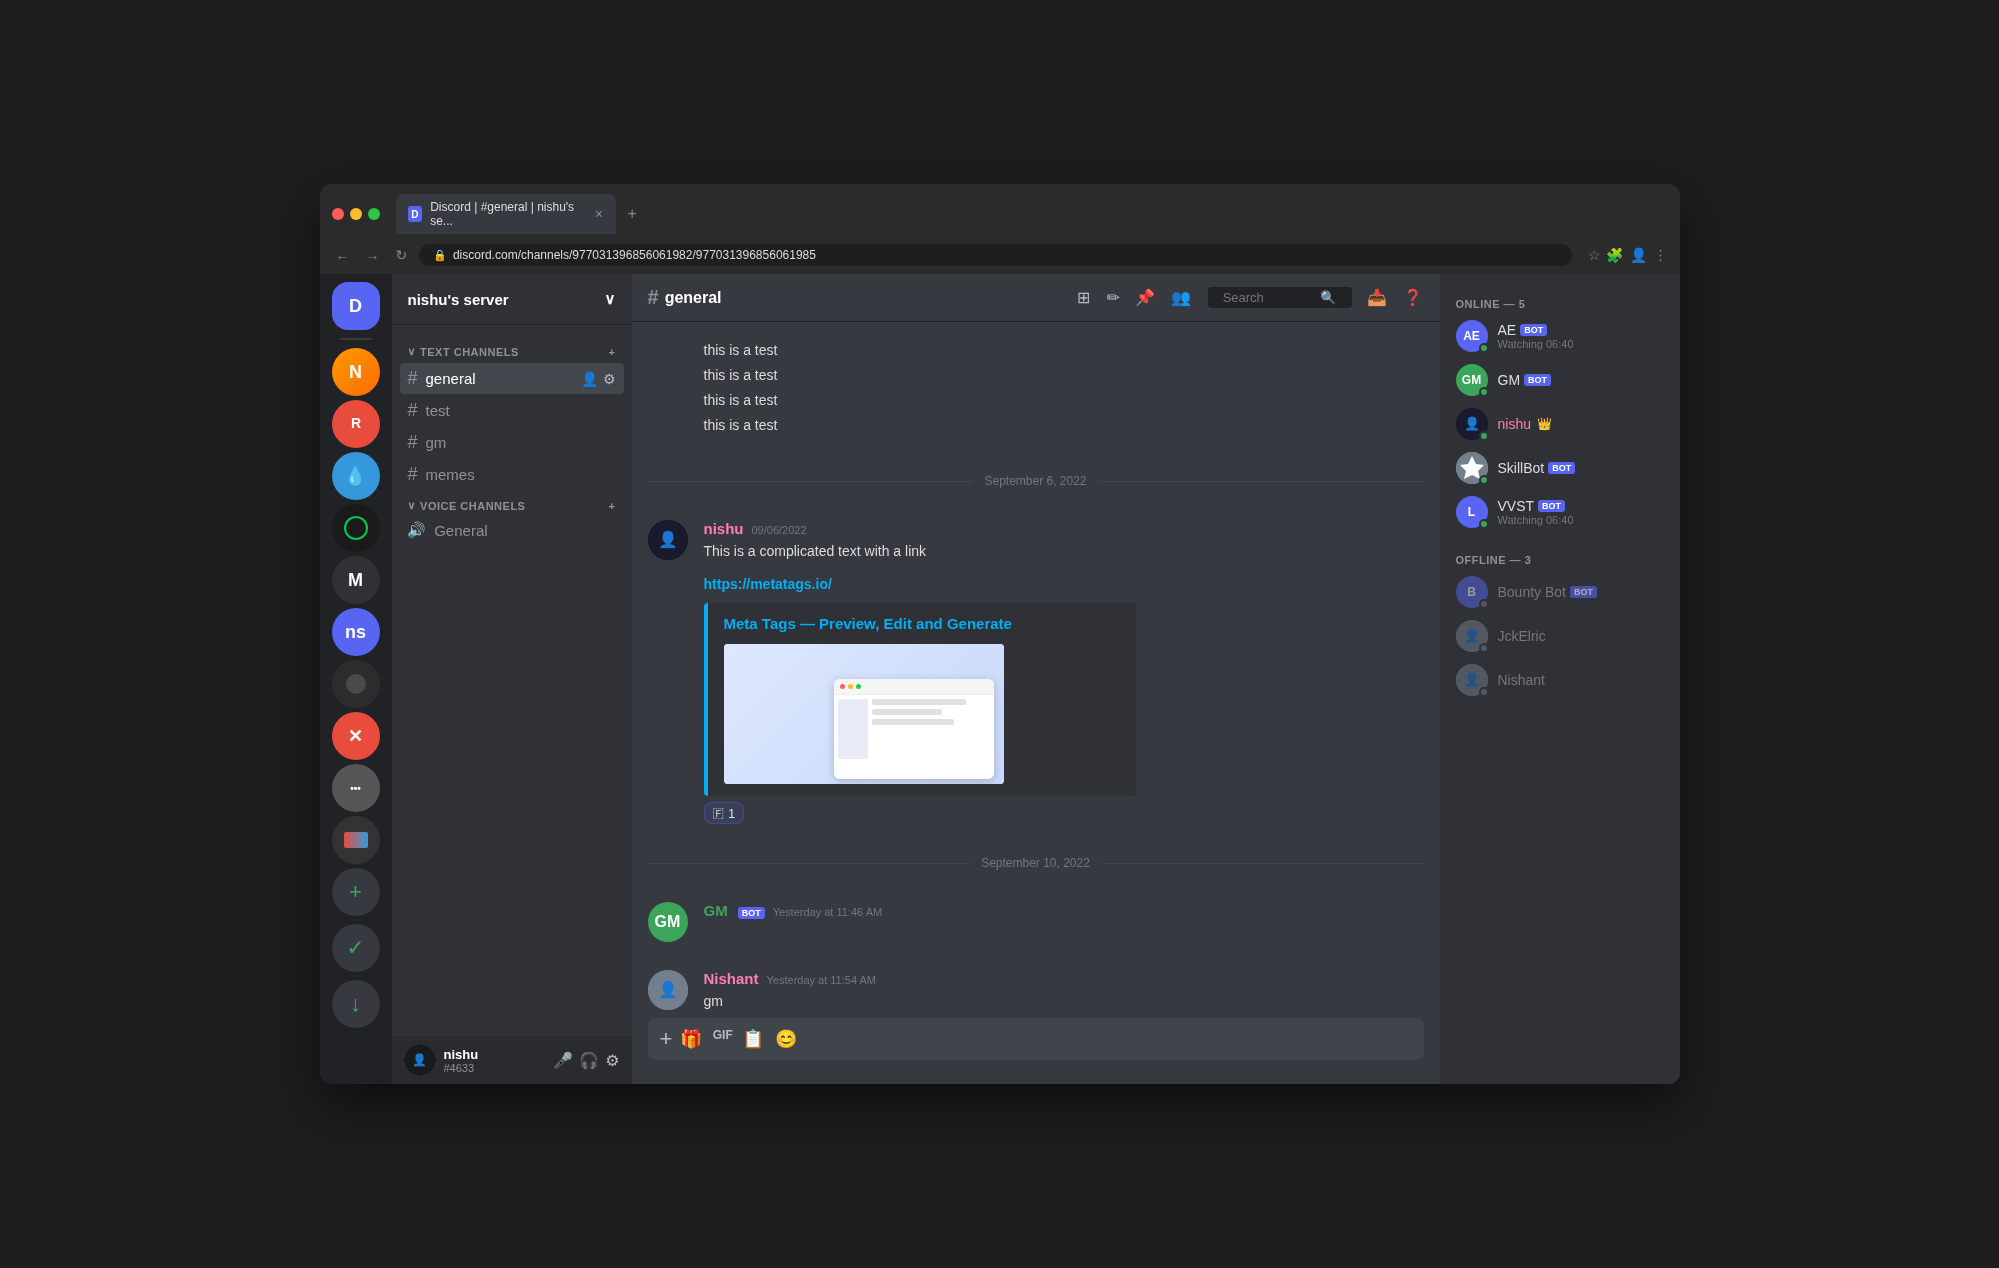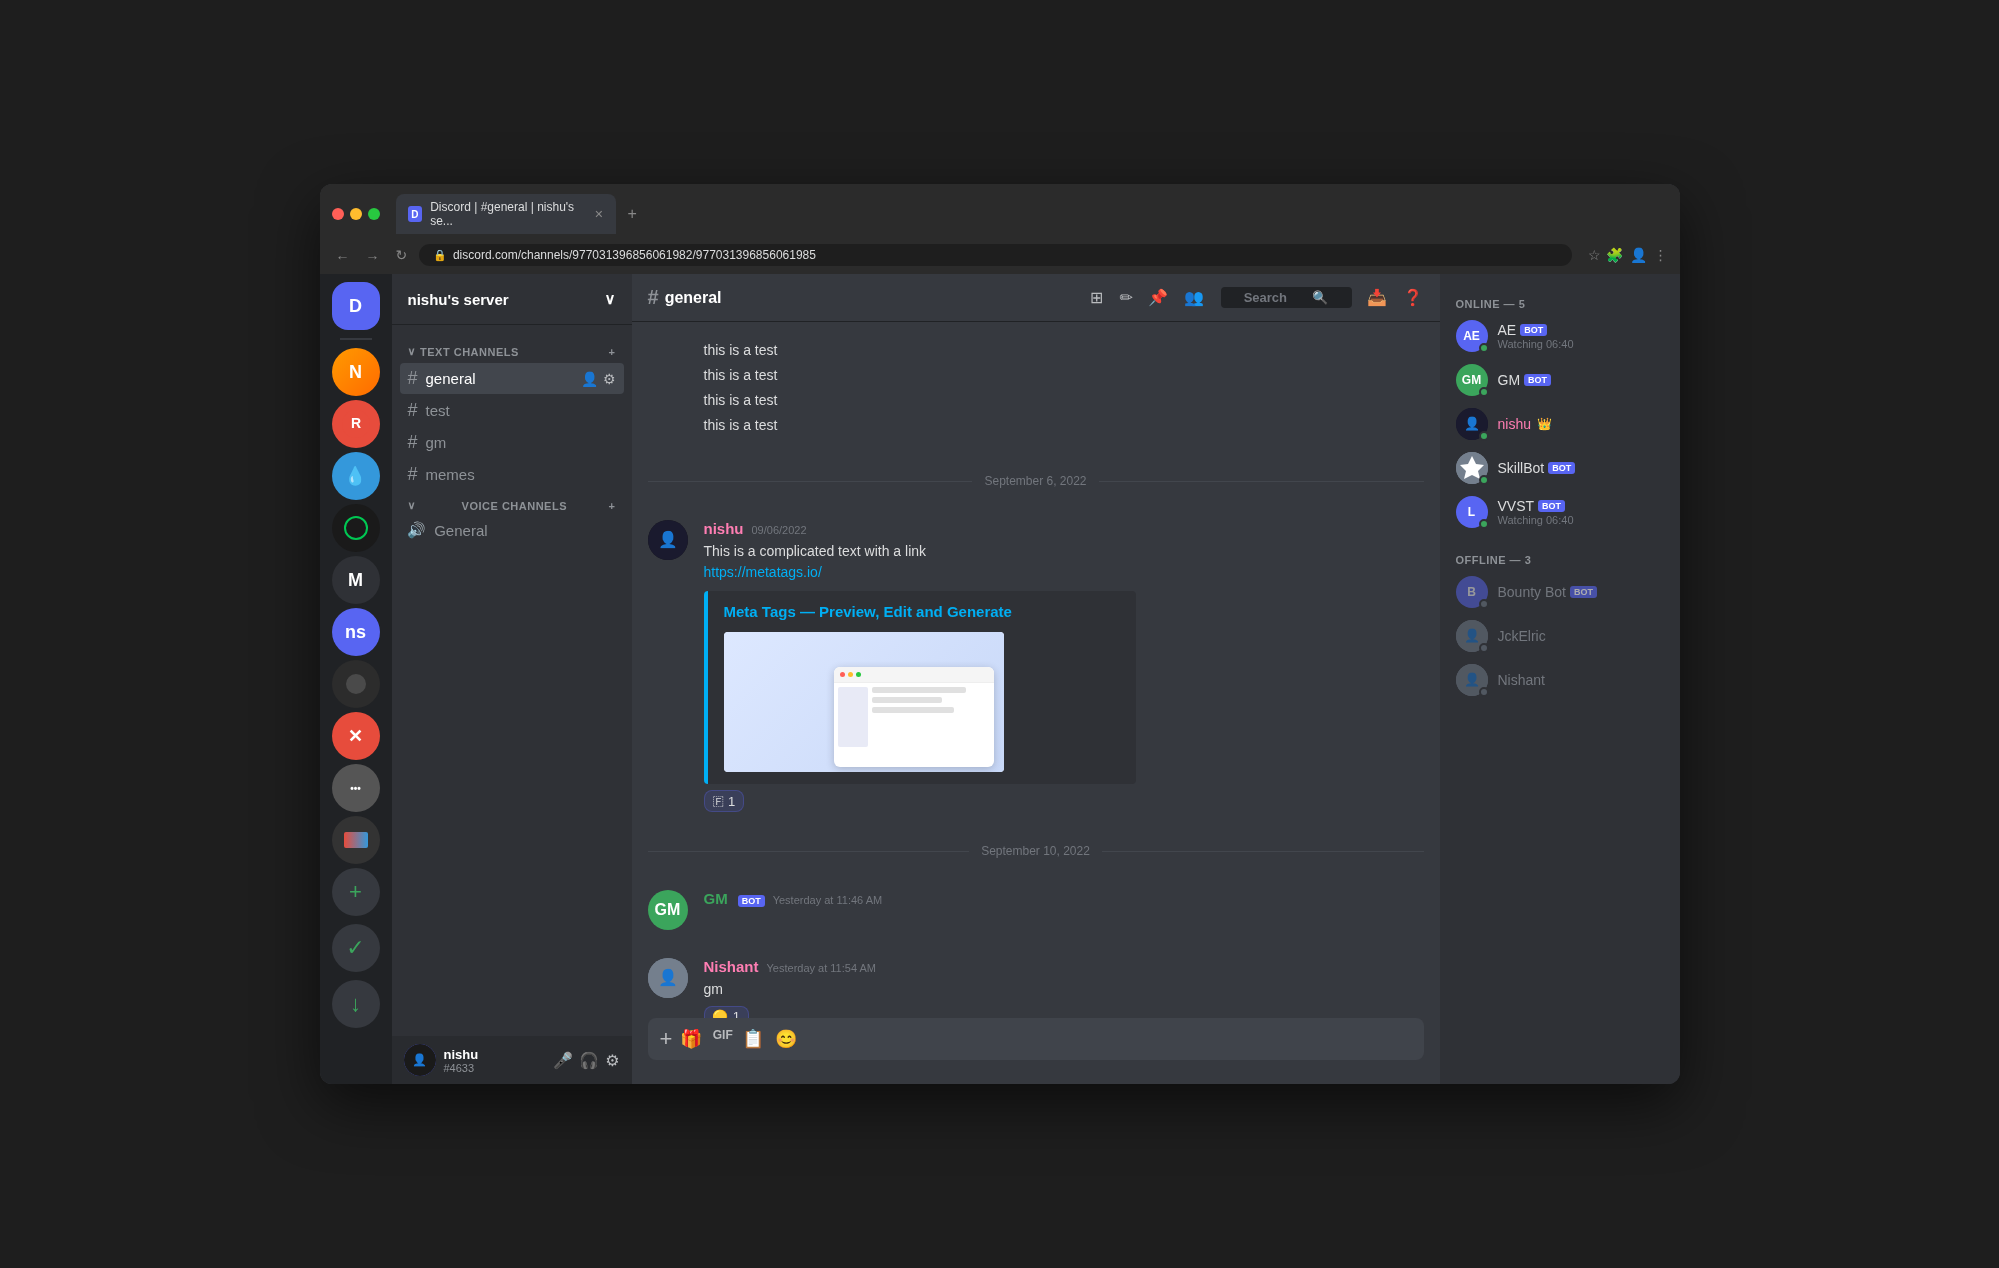--- a/index.html
+++ b/index.html
@@ -273,29 +273,28 @@
       color: #fff;
       display: flex;
       align-items: center;
       gap: 6px;
     }
     .channel-header-hash { color: #8e9297; font-size: 20px; }
     .channel-header-actions { margin-left: auto; display: flex; gap: 16px; align-items: center; color: #b9bbbe; }
     .header-search {
       background: #202225;
       border-radius: 4px;
-      padding: 3px 23px;
+      padding: 3px 15px;
       display: flex;
       align-items: center;
       gap: 6px;
       color: #72767d;
       font-size: 13px;
       cursor: text;
-      width: 131px;
-      font-weight: bold;
+      width: 144px;
     }
     
     .messages-container {
       flex: 1;
       overflow-y: auto;
       padding: 16px 0;
       display: flex;
       flex-direction: column;
       gap: 20px;
     }
@@ -610,21 +609,21 @@
         </div>
         <div class="channel-item">
           <span class="channel-hash">#</span>
           <span>memes</span>
         </div>
       </div>
 
       <div class="voice-group">
         <div class="channel-group-header">
           <span>∨</span>
-          <span style="flex:1;margin-left:4px;text-align:center;">Voice Channels</span>
+          <span style="flex:1;margin-left:4px;">Voice Channels</span>
           <span>+</span>
         </div>
         <div class="voice-item">
           <span>🔊</span>
           <span>General</span>
         </div>
       </div>
 
       <div class="user-area">
         <div class="user-avatar-small">
@@ -689,21 +688,21 @@
             </svg>
           </div>
           <div class="msg-content">
             <div class="msg-header">
               <span class="msg-author pink">nishu</span>
               <span class="msg-timestamp">09/06/2022</span>
             </div>
             <div class="msg-text">
               <span>This is a complicated text with a link</span>
             </div>
-            <div class="msg-text" style="margin-top:0;">
+            <div class="msg-text" style="margin-top:12px;font-weight:bold;">
               <a href="#">https://metatags.io/</a>
             </div>
             <div class="link-preview">
               <div class="link-preview-title">Meta Tags — Preview, Edit and Generate</div>
               <div class="link-preview-img">
                 <div class="preview-img-inner">
                   <div class="preview-img-icon">
                     <svg width="32" height="32" viewBox="0 0 32 32">
                         <rect width="32" height="32" rx="6" fill="#5865f2"></rect>
                         <text x="16" y="22" text-anchor="middle" fill="white" font-size="18">🏷</text>

